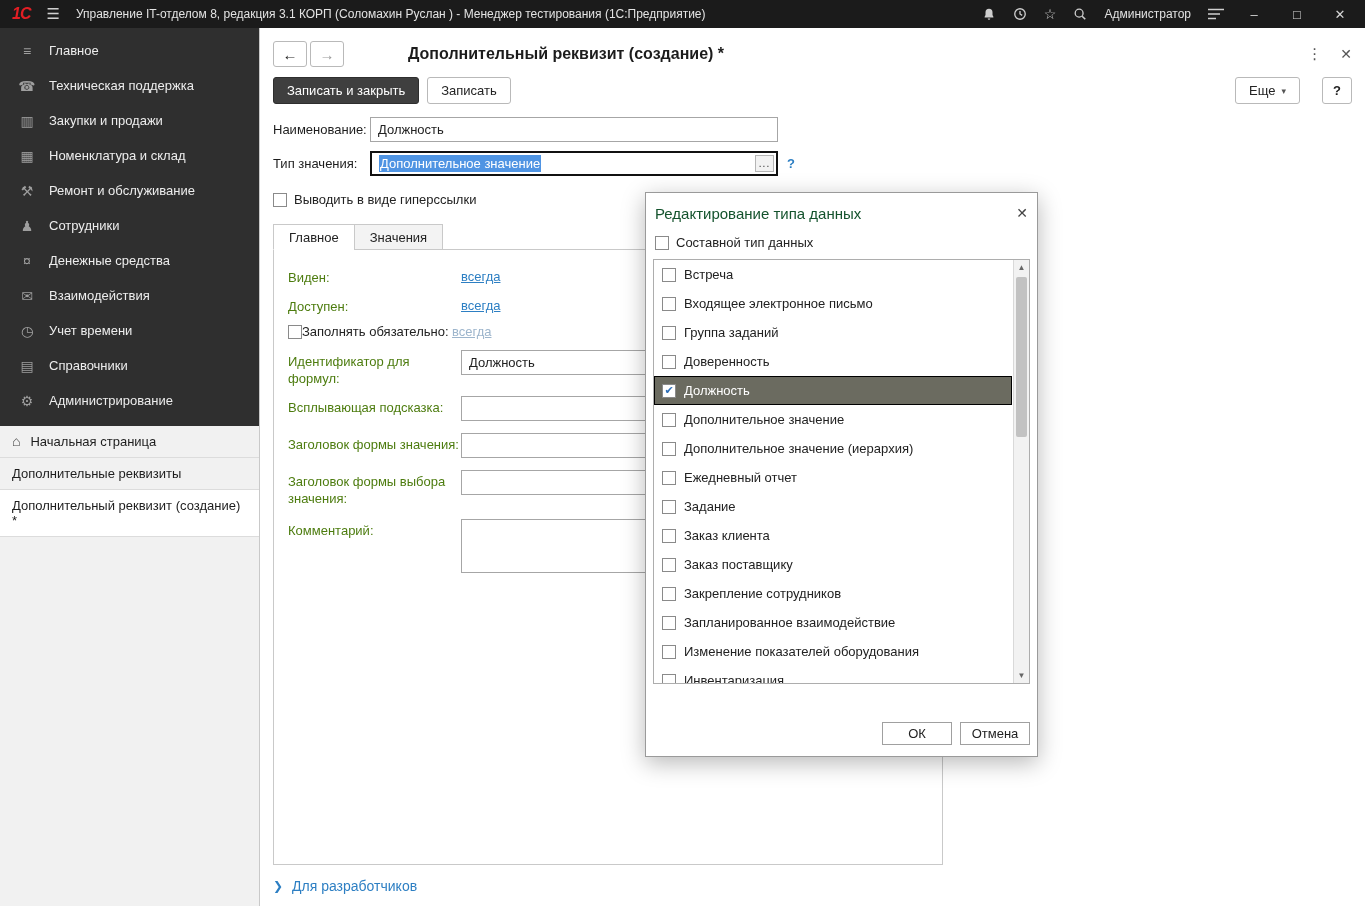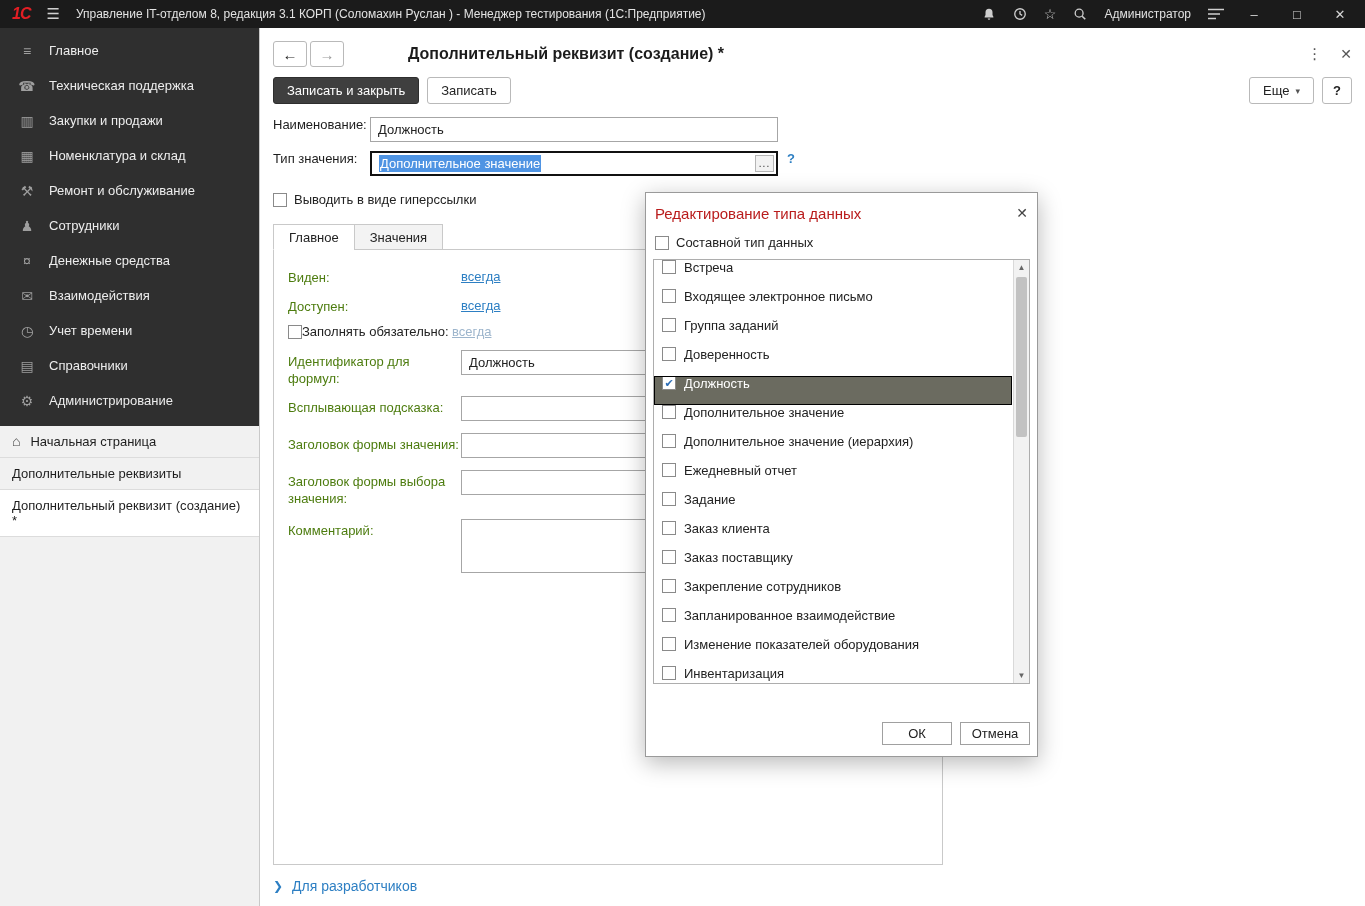--- a/index.html
+++ b/index.html
@@ -37,26 +37,26 @@
   .page-title{margin-left:64px;font-size:16px;font-weight:700;color:#1c1c1c}
   .head-right{margin-left:auto;display:flex;align-items:center;gap:18px;color:#555}
   .dots{font-size:15px;cursor:pointer}
   .close-x{font-size:14px;cursor:pointer}
 
   
   .cmdbar{display:flex;align-items:center;margin-top:9px}
   .btn{height:27px;padding:0 13px;border:1px solid #b9b9b9;border-radius:3px;background:#fff;font-size:13px;display:inline-flex;align-items:center;gap:6px;cursor:pointer;color:#222}
   .btn.primary{background:#3f3f3f;border-color:#2e2e2e;color:#fff}
   .btn + .btn{margin-left:8px}
-  .cmd-right{margin-left:auto;display:flex;align-items:center;}
+  .cmd-right{margin-left:auto;display:flex;align-items:center;gap:14px}
   .caret{font-size:9px;color:#555}
   .btn.help{width:30px;justify-content:center;font-weight:700}
 
   
-  .frm-row{display:flex;align-items:flex-start;margin-top:9px}
+  .frm-row{display:flex;align-items:center;margin-top:9px}
   .frm-row.first{margin-top:13px}
   .lab{width:97px;flex:none;font-size:13px;color:#1d1d1d}
   .inp{height:25px;border:1px solid #a6a6a6;width:408px;padding:0 7px;display:flex;align-items:center;font-size:13px;background:#fff}
   .inp.focused{border:2px solid #111;position:relative;padding-right:24px}
   .sel-text{background:#4f94e3;color:#fff;padding:1px 1px}
   .dots-btn{position:absolute;right:2px;top:2px;bottom:2px;width:19px;border:1px solid #b5b5b5;background:#f2f2f2;font-size:10px;display:flex;align-items:center;justify-content:center;cursor:pointer;color:#333;letter-spacing:1px}
   .q-link{color:#2d7fc3;font-weight:700;margin-left:9px;cursor:pointer}
   .chk-row{display:flex;align-items:center;gap:7px;margin-top:16px}
   .cb{width:14px;height:14px;border:1px solid #8a8a8a;background:#fff;display:inline-flex;align-items:center;justify-content:center;font-size:11px;line-height:1;color:#2e6fb8;flex:none;cursor:pointer}
 
@@ -74,26 +74,26 @@
   .p-inp{height:25px;border:1px solid #a6a6a6;width:320px;padding:0 7px;display:flex;align-items:center;font-size:13px;background:#fff}
   .p-area{height:54px;border:1px solid #a6a6a6;width:320px;background:#fff}
   .req-row{display:flex;align-items:center;margin-bottom:11px}
 
   .dev-link{display:flex;align-items:center;gap:9px;color:#2d7fc3;font-size:14px;margin-top:13px;cursor:pointer}
   .dev-link .chev{font-size:12px}
 
   
   .dialog{position:absolute;left:645px;top:192px;width:393px;height:565px;background:#fff;border:1px solid #9a9a9a;box-shadow:0 6px 22px rgba(0,0,0,.28);z-index:10;padding:0 7px}
   .dlg-head{display:flex;align-items:center;height:40px;padding:0 2px}
-  .dlg-title{font-size:15px;color:#b91c1c}
+  .dlg-title{font-size:15px;color:#14532d}
   .dlg-close{margin-left:auto;color:#444;font-size:14px;cursor:pointer}
   .dlg-chk{display:flex;align-items:center;gap:7px;margin:2px 2px 9px}
   .t-list{border:1px solid #adadad;height:425px;overflow:hidden;position:relative;background:#fff}
   .t-inner{padding-right:17px}
-  .t-row{height:29px;display:flex;gap:8px;padding:0 8px;cursor:pointer}
+  .t-row{height:29px;display:flex;align-items:center;gap:8px;padding:0 8px;cursor:pointer}
   .t-row.sel{background:#6b6b60;color:#fff;outline:1px solid #000;outline-offset:-1px}
   .t-label{font-size:13px}
   .sbar{position:absolute;right:0;top:0;bottom:0;width:16px;background:#f2f2f2;border-left:1px solid #d9d9d9}
   .sb-arrow{height:15px;display:flex;align-items:center;justify-content:center;font-size:8px;color:#666;cursor:pointer}
   .sb-arrow.down{position:absolute;bottom:0;left:0;right:0}
   .sb-thumb{position:absolute;left:2px;right:2px;top:17px;height:160px;background:#c2c2c2;border-radius:2px;cursor:grab}
   .dlg-btns{display:flex;justify-content:flex-end;gap:8px;margin-top:38px}
   .dlg-btn{width:70px;height:23px;border:1px solid #a0a0a0;border-radius:0;background:#fff;display:flex;align-items:center;justify-content:center;font-size:13px;cursor:pointer}
 </style>
 </head>

